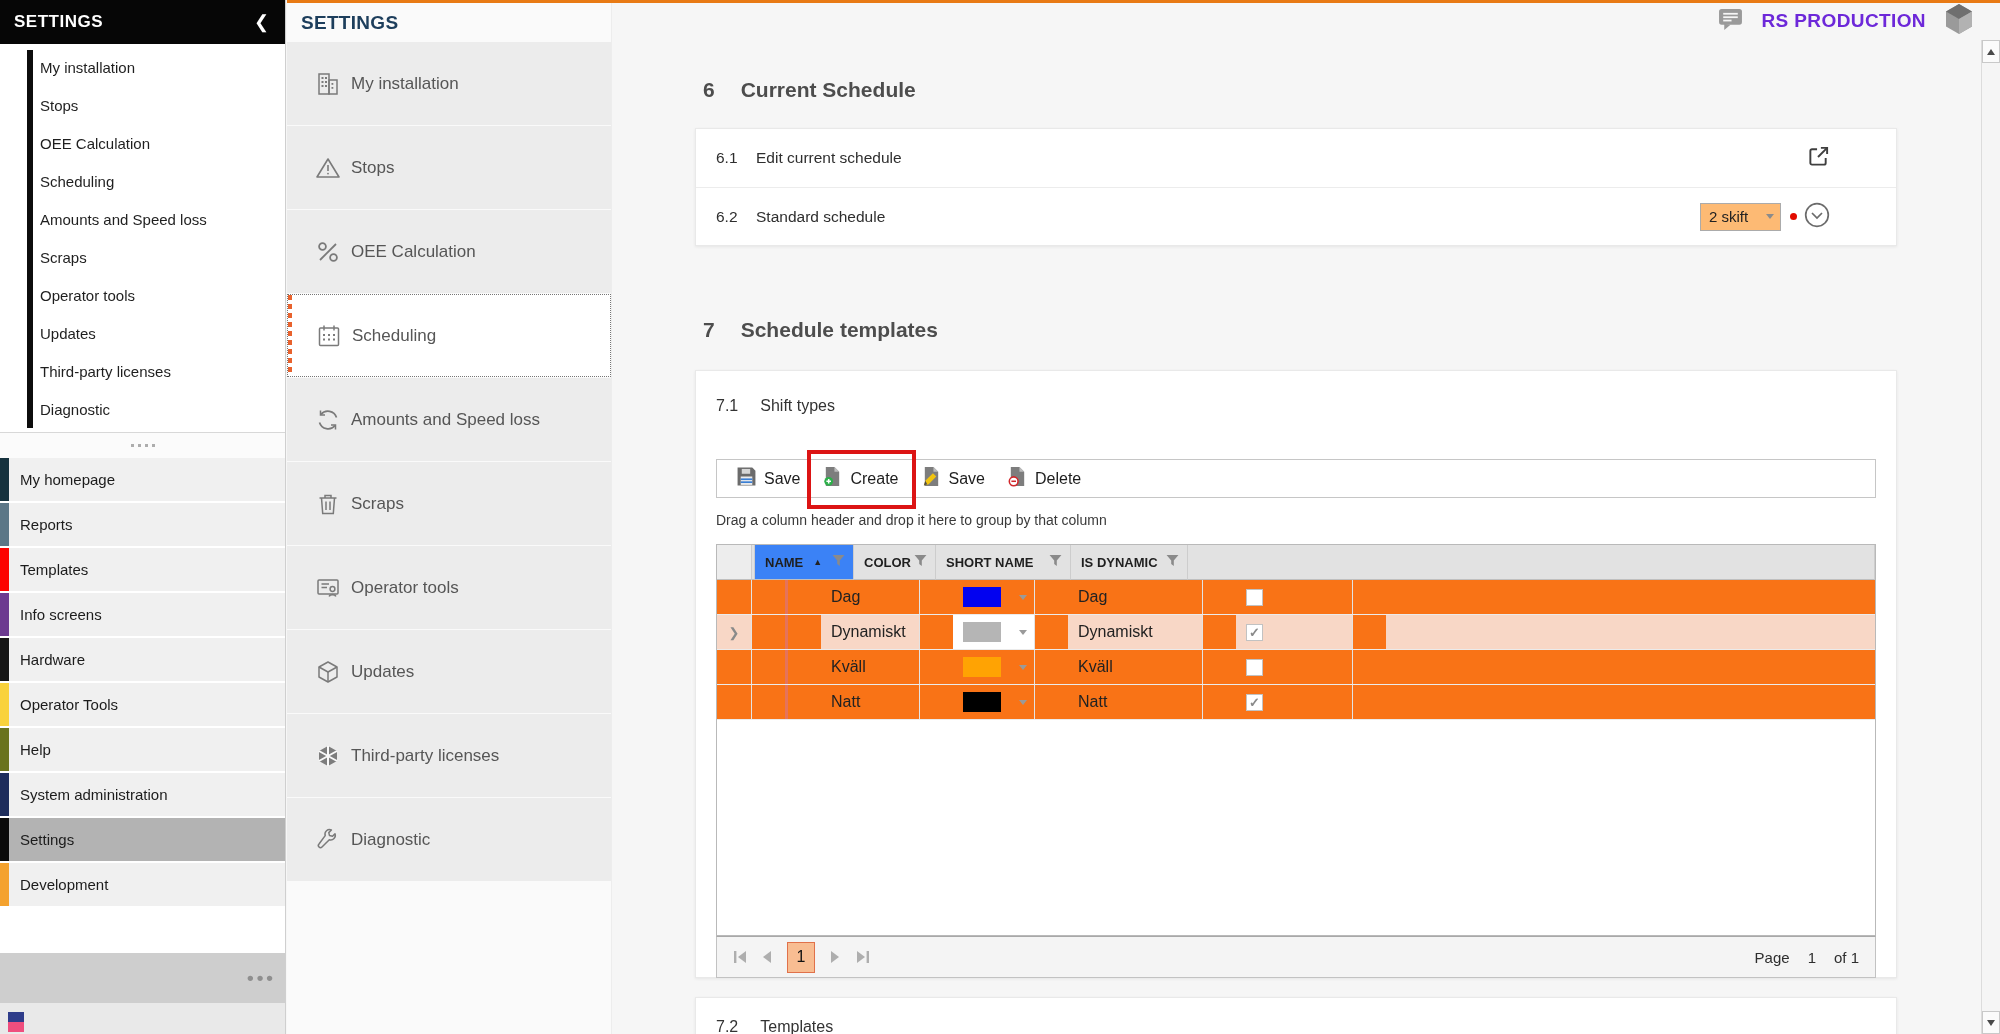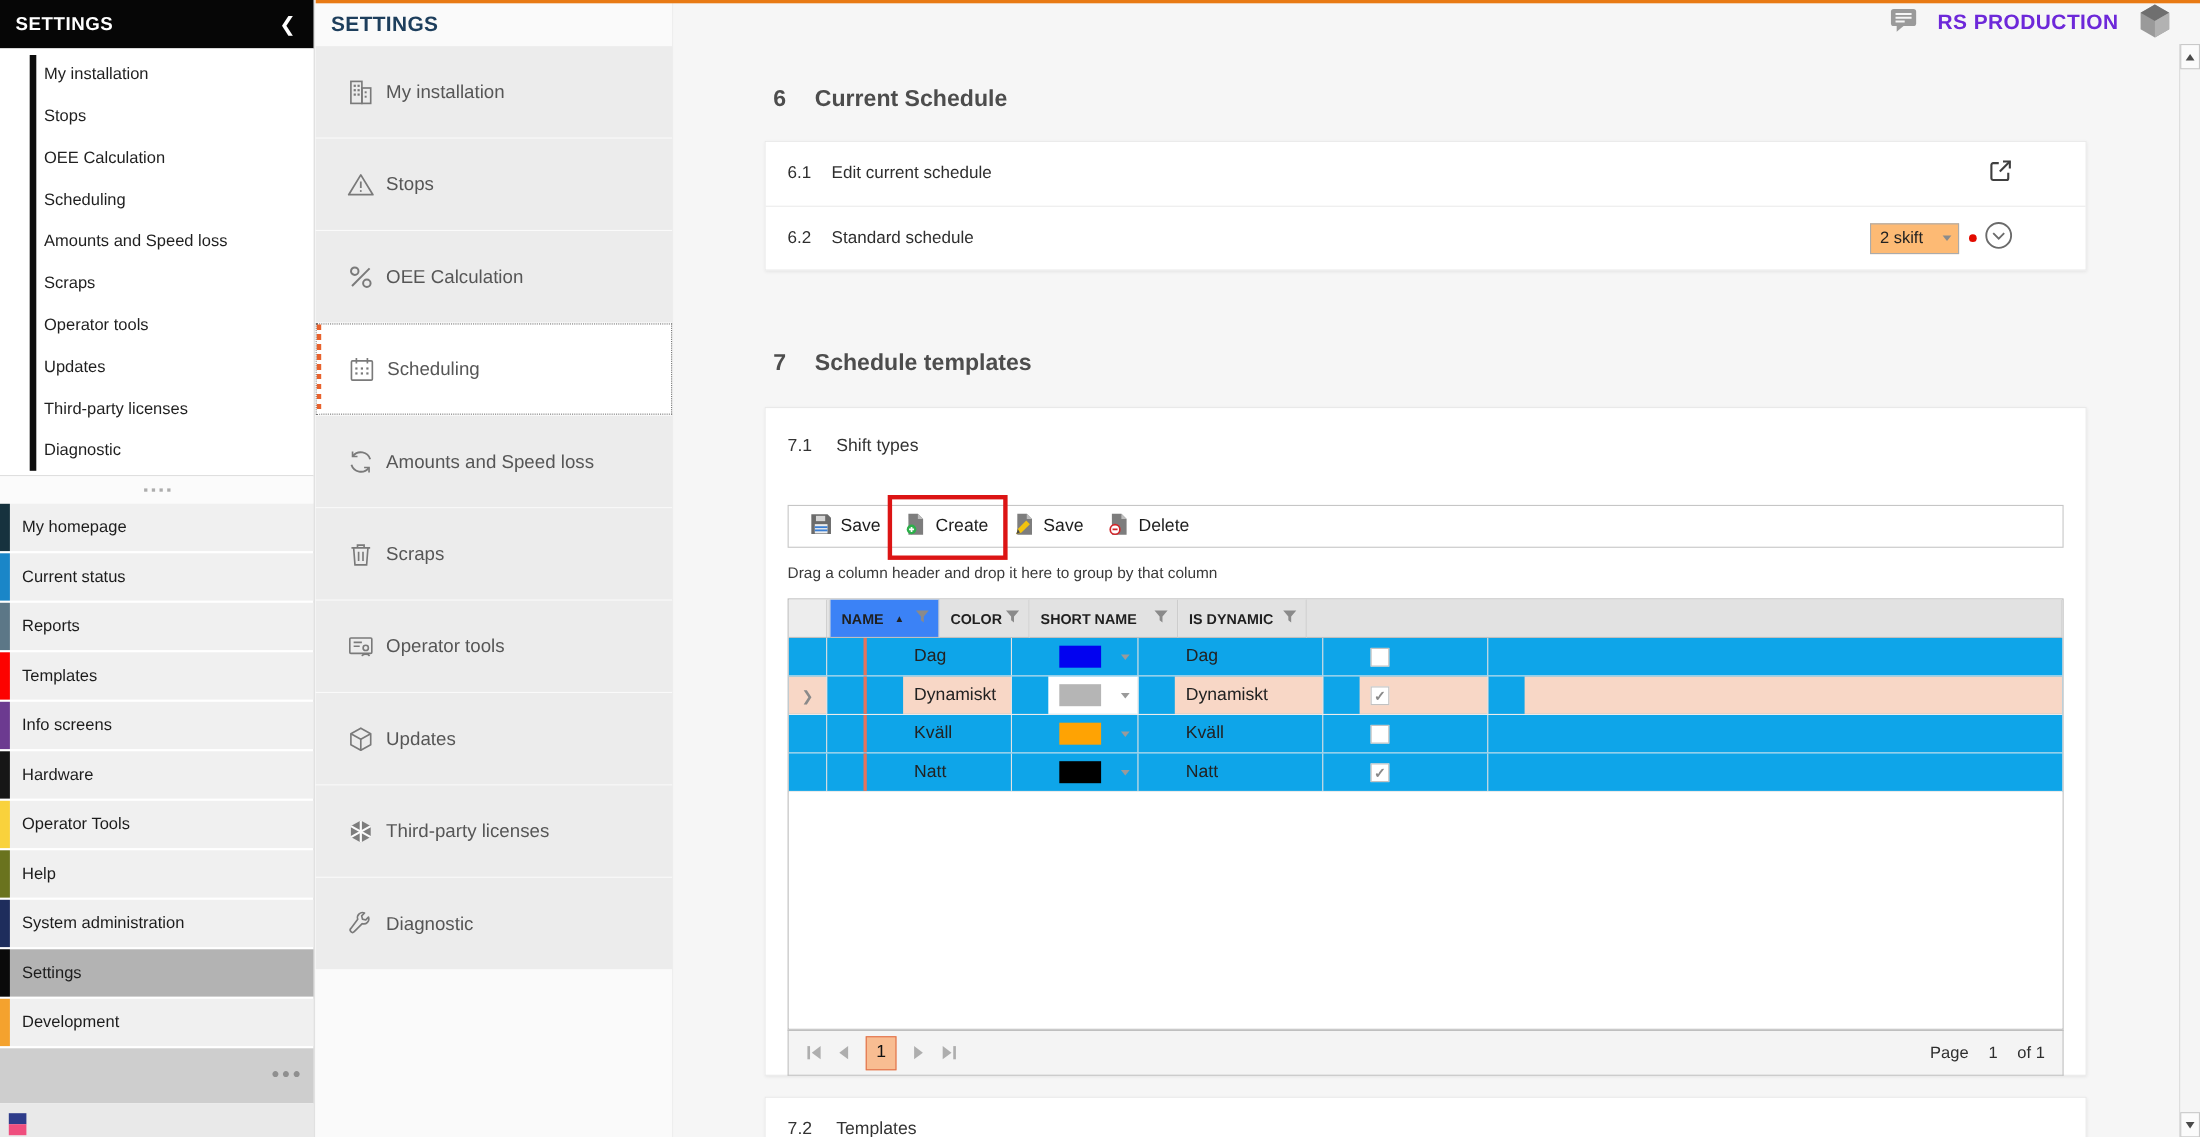--- a/index.html
+++ b/index.html
@@ -72,21 +72,21 @@
   .ghead .gcell { background:#e2e2e2; border-right:1px solid #cdcdcd; border-bottom:1px solid #bfbfbf; font-size:13px; font-weight:bold; color:#1f1f1f; }
   .ghead .gcell.sorted { background:#3b82f6; }
   .c-exp { width:35px; padding-left:0; justify-content:center; }
   .ghead .c-exp { background:#ededed; }
   .c-line { width:3px; border-right:none; padding:0; background:#e5735b; }
   .c-name { width:99px; }
   .c-color { width:82px; }
   .c-short { width:135px; }
   .c-dyn { width:117px; }
   .c-fill { flex:1; border-right:none; }
-  .gbody .grow { border-bottom:1px solid #ebebeb; background:#0ea5e9;gap:33px; }
+  .gbody .grow { border-bottom:1px solid #ebebeb; background:#f97316;gap:33px; }
   .gbody .grow.sel .gcell { background:#f8d7c6; }
   .gbody .grow.sel .gcell.c-color { background:#fff; }
   .gbody .grow.sel .gcell.c-line { background:#e5735b; }
   .funnel { margin-left:auto; margin-right:8px; flex:none; }
   .sortup { margin-left:10px; font-size:9px; color:#222; }
   .swatch { width:38px; height:20px; flex:none; }
   .swtri { margin-left:auto; margin-right:7px; width:0; height:0; border-left:4px solid transparent; border-right:4px solid transparent; border-top:5px solid #9a9a9a; }
   .cb { width:17px; height:17px; border:1px solid #c2c2c2; background:#fff; font-size:13px; font-weight:bold; color:#8a8a8a; display:flex; align-items:center; justify-content:center; }
   .expglyph { color:#8a8a8a; font-size:13px; }
   .gempty { height:216px; background:#fff; }
@@ -132,24 +132,20 @@
     <div class="sb1-grip">
         <i></i>
         <i></i>
         <i></i>
         <i></i>
       </div>
     <div class="sb1-main">
       <div class="mitem">
         <span class="stripe" style="background: rgb(22, 50, 62);"></span>
         <span class="mlabel">My homepage</span>
-      </div>
-      <div class="mitem">
-        <span class="stripe" style="background: rgb(26, 134, 200);"></span>
-        <span class="mlabel">Current status</span>
       </div>
       <div class="mitem">
         <span class="stripe" style="background: rgb(92, 119, 135);"></span>
         <span class="mlabel">Reports</span>
       </div>
       <div class="mitem">
         <span class="stripe" style="background: rgb(253, 2, 0);"></span>
         <span class="mlabel">Templates</span>
       </div>
       <div class="mitem">

